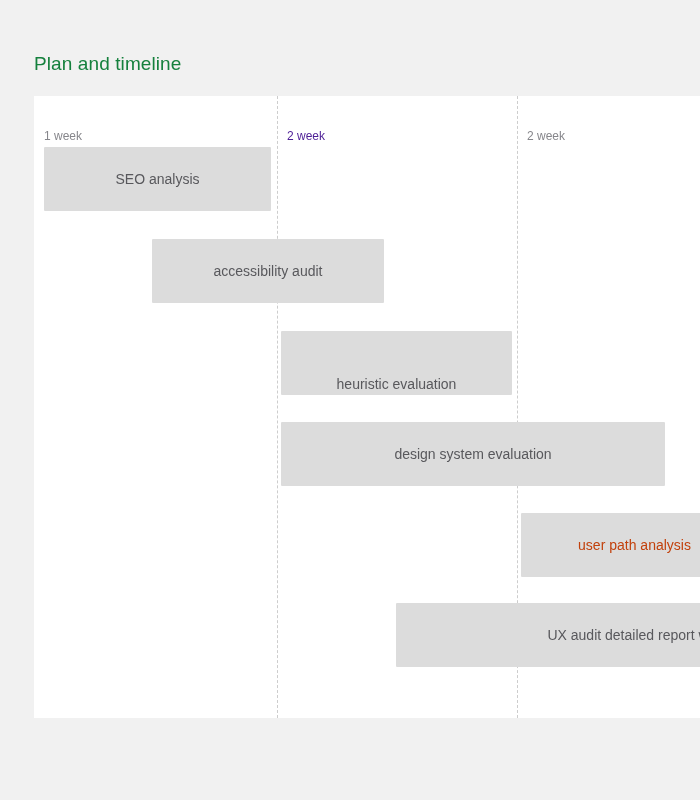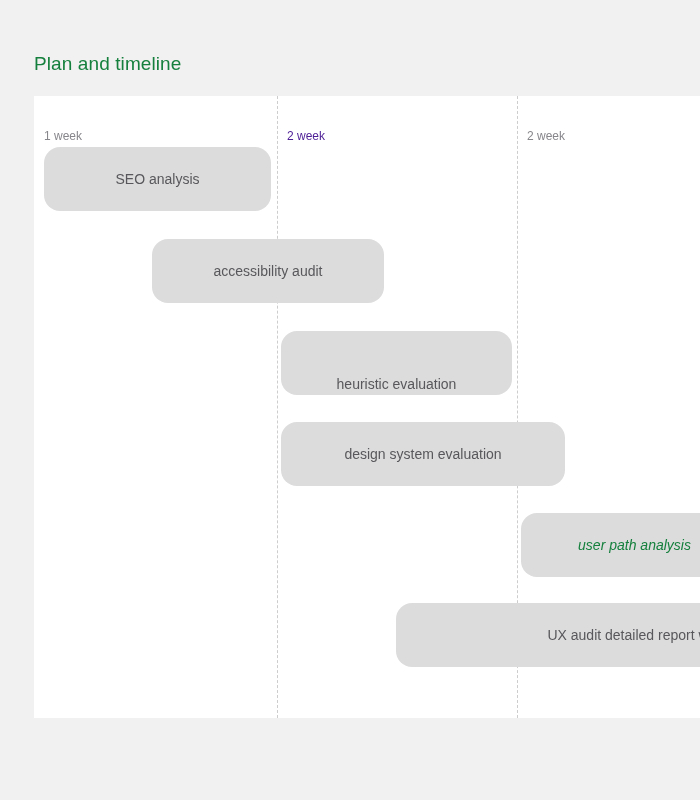--- a/index.html
+++ b/index.html
@@ -53,21 +53,21 @@
     line-height: 16px;
     color: #86868b;
     white-space: nowrap;
   }
 
   
   .gantt-bar {
     position: absolute;
     height: 64px;
     background: #dcdcdc;
-    border-radius: 16px;
+    border-radius: 1px;
     display: flex;
     align-items: center;
     justify-content: center;
     box-sizing: border-box;
     padding: 0 14px;
   }
   .gantt-bar-label {
     font-size: 14px;
     line-height: 18px;
     color: #58585c;
@@ -93,24 +93,24 @@
   <div id="bars-layer">
       <div class="gantt-bar" style="left: 10px; top: 51px; width: 227px; background: rgb(220, 220, 220);">
         <span class="gantt-bar-label" style="color: rgb(88, 88, 92);">SEO analysis</span>
       </div>
       <div class="gantt-bar" style="left: 118px; top: 143px; width: 232px; background: rgb(220, 220, 220);">
         <span class="gantt-bar-label" style="color: rgb(88, 88, 92); text-align: right;">accessibility audit</span>
       </div>
       <div class="gantt-bar" style="left: 247px; top: 235px; width: 231px; background: rgb(220, 220, 220);">
         <span class="gantt-bar-label" style="color: rgb(88, 88, 92); margin-top: 41px;">heuristic evaluation</span>
       </div>
-      <div class="gantt-bar" style="left: 247px; top: 326px; width: 284px; background: rgb(220, 220, 220);">
+      <div class="gantt-bar" style="left: 247px; top: 326px; width: 384px; background: rgb(220, 220, 220);">
         <span class="gantt-bar-label" style="color: rgb(88, 88, 92);">design system evaluation</span>
       </div>
       <div class="gantt-bar" style="left: 487px; top: 417px; width: 227px; background: rgb(220, 220, 220);">
-        <span class="gantt-bar-label" style="color: #15803d; font-style: italic;">user path analysis</span>
+        <span class="gantt-bar-label" style="color: #c2410c;">user path analysis</span>
       </div>
       <div class="gantt-bar" style="left: 362px; top: 507px; width: 464px; background: rgb(220, 220, 220);">
         <span class="gantt-bar-label" style="color: rgb(88, 88, 92);">UX audit detailed report w</span>
       </div>
     </div>
 
 </div>
 
 </body></html>

